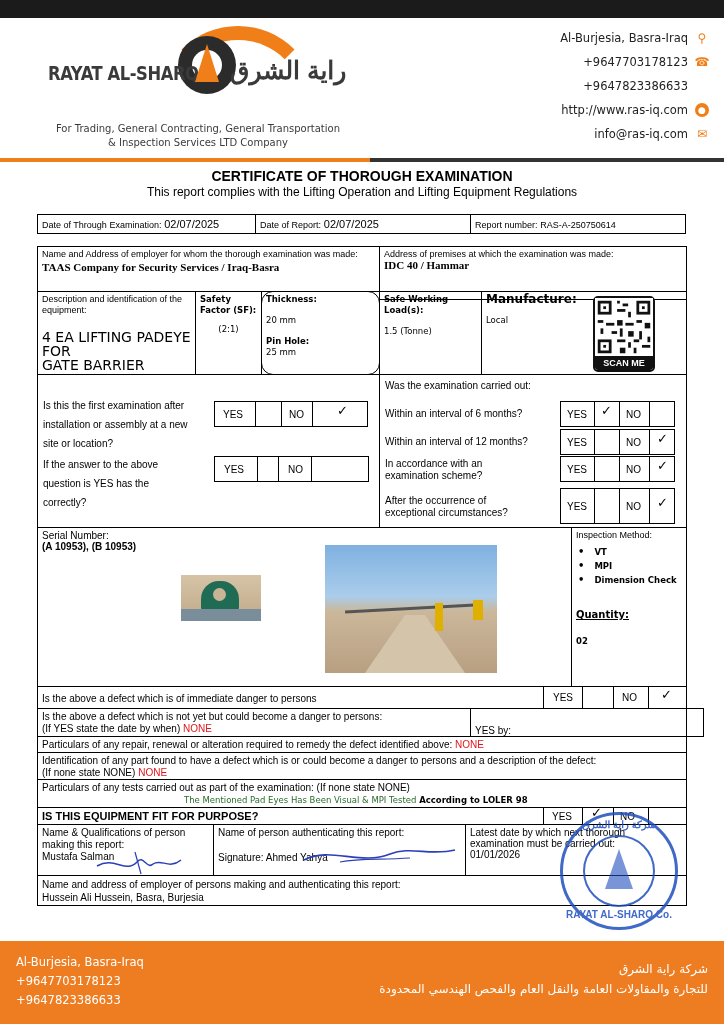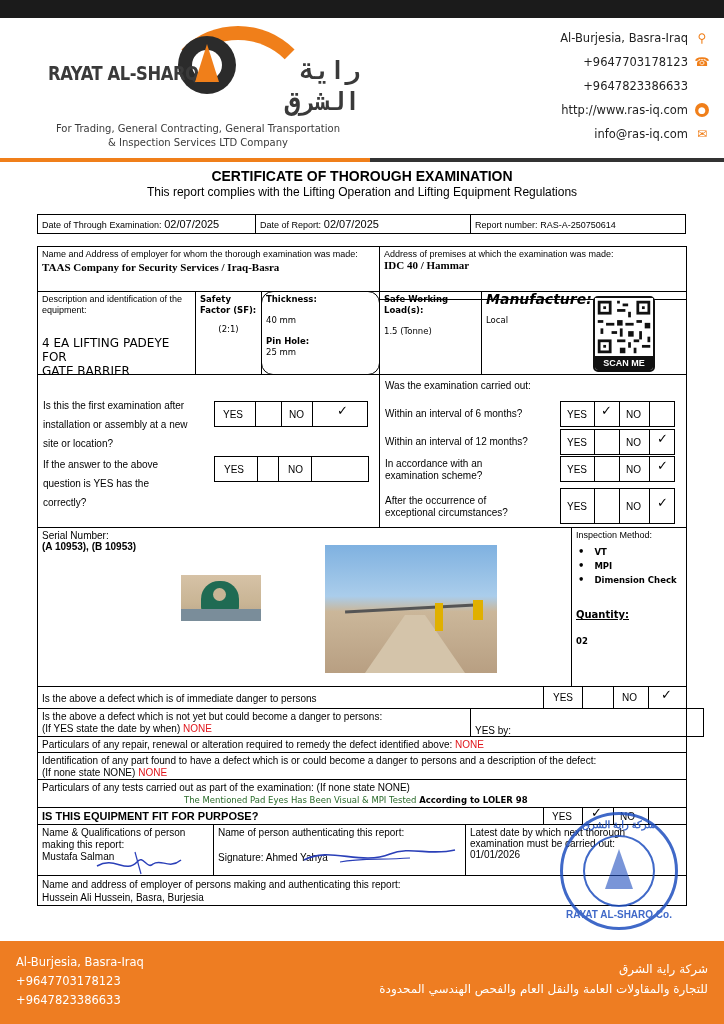--- a/index.html
+++ b/index.html
@@ -4,21 +4,21 @@
 <style>
   * { box-sizing: border-box; margin: 0; padding: 0; }
   html, body { width: 724px; height: 1024px; background: #fff; overflow: hidden; }
   body { position: relative; font-family: "Liberation Sans", sans-serif; color: #000; }
   .topbar { position: absolute; left: 0; top: 0; width: 724px; height: 18px; background: #1b1b1b; }
   .hdr-line-orange { position: absolute; left: 0; top: 158px; width: 370px; height: 4px; background: #f07f1a; }
   .hdr-line-dark { position: absolute; left: 370px; top: 158px; width: 354px; height: 4px; background: #333; }
 
   .logo { position: absolute; left: 40px; top: 22px; width: 320px; height: 100px; }
   .logo-text-en { position: absolute; left: 8px; top: 40px; font-family: "DejaVu Sans", sans-serif; font-weight: bold; font-size: 19px; color: #3a3a3a; letter-spacing: -0.5px; transform: scaleX(0.86); transform-origin: left; }
-  .logo-text-ar { position: absolute; left: 190px; top: 34px; font-family: Liberation Mono, monospace; font-weight: bold; font-size: 25px; color: #3a3a3a; direction: rtl; }
+  .logo-text-ar { position: absolute; left: 190px; top: 34px; font-family: Liberation Sans, sans-serif; font-weight: bold; font-size: 25px; color: #3a3a3a; direction: rtl; }
   .logo-arc { position: absolute; left: 118px; top: 4px; width: 160px; height: 80px; border-top: 14px solid #f07f1a; border-radius: 80px 80px 0 0; border-left: 14px solid transparent; border-right: 14px solid transparent; }
   .logo-gear { position: absolute; left: 138px; top: 14px; width: 58px; height: 58px; border-radius: 50%; background: #2b2b2b; }
   .logo-gear::after { content: ""; position: absolute; left: 14px; top: 14px; width: 30px; height: 30px; border-radius: 50%; background: #fff; }
   .logo-rig { position: absolute; left: 155px; top: 22px; width: 0; height: 0; border-left: 12px solid transparent; border-right: 12px solid transparent; border-bottom: 38px solid #f07f1a; z-index: 2; }
   .logo-tagline { position: absolute; left: 8px; top: 100px; width: 300px; text-align: center; font-family: "DejaVu Sans", sans-serif; font-size: 10px; color: #3a3a3a; line-height: 14px; }
 
   .contacts { position: absolute; right: 14px; top: 26px; width: 220px; }
   .contact-row { display: flex; justify-content: flex-end; align-items: center; height: 24px; font-family: "DejaVu Sans", sans-serif; font-size: 11.5px; color: #222; }
   .contact-ico { width: 16px; height: 16px; margin-left: 6px; display: inline-flex; align-items: center; justify-content: center; font-size: 12px; color: #f07f1a; }
   .dot-ico { width: 14px; height: 14px; border-radius: 50%; background: #f07f1a; color: #fff; font-size: 9px; }
@@ -133,41 +133,41 @@
   <div>Name and Address of employer for whom the thorough examination was made:</div>
   <div class="serif b t11" style="margin-top:2px">TAAS Company for Security Services / Iraq-Basra</div>
 </div>
 <div class="cell" style="left:379px;top:246px;width:308px;height:54px;">
   <div>Address of premises at which the examination was made:</div>
   <div class="serif b t11">IDC 40 / Hammar</div>
 </div>
 
 <div class="cell" style="left:37px;top:291px;width:159px;height:84px;">
   <div>Description and identification of the equipment:</div>
-  <div class="sans2" style="margin-top:20px;font-size:12px;line-height:14px;">
+  <div class="sans2" style="margin-top:14px;font-size:14px;line-height:14px;">
     <div>4 EA LIFTING PADEYE FOR</div>
     <div>GATE BARRIER</div>
   </div>
 </div>
 <div class="cell" style="left:195px;top:291px;width:67px;height:84px;">
   <div class="b sans2" style="font-size:8.5px;">Safety Factor (SF):</div>
   <div class="sans2" style="font-size:8.5px;margin-top:8px;text-align:center;">(2:1)</div>
 </div>
 <div class="cell" style="left:261px;top:291px;width:119px;height:84px;border-radius:12px;">
   <div class="b sans2" style="font-size:8.5px;">Thickness:</div>
-  <div class="sans2" style="font-size:8.5px;margin-top:10px;">40 mm</div>
+  <div class="sans2" style="font-size:8.5px;margin-top:10px;">20 mm</div>
   <div class="b sans2" style="font-size:8.5px;margin-top:10px;">Pin Hole:</div>
   <div class="sans2" style="font-size:8.5px;">25 mm</div>
 </div>
 <div class="cell" style="left:379px;top:291px;width:103px;height:84px;">
   <div class="b sans2" style="font-size:8.5px;width:70px;">Safe Working Load(s):</div>
   <div class="sans2" style="font-size:8.5px;margin-top:10px;">1.5 (Tonne)</div>
 </div>
 <div class="cell" style="left:481px;top:291px;width:206px;height:84px;">
-  <div class="b sans2" style="font-size:14px;font-style:italic;">Manufacture:</div>
+  <div class="b sans2" style="font-size:12px;">Manufacture:</div>
   <div class="sans2" style="font-size:8.5px;margin-top:10px;">Local</div>
 </div>
 
 <div class="qr-frame"></div>
 <svg class="qr" viewBox="0 0 21 21">
   <rect x="0" y="0" width="21" height="21" fill="#fff"></rect>
   <g fill="#111">
     <rect x="1" y="1" width="5" height="5"></rect>
       <rect x="2" y="2" width="3" height="3" fill="#fff"></rect>
       <rect x="3" y="3" width="1" height="1"></rect>

